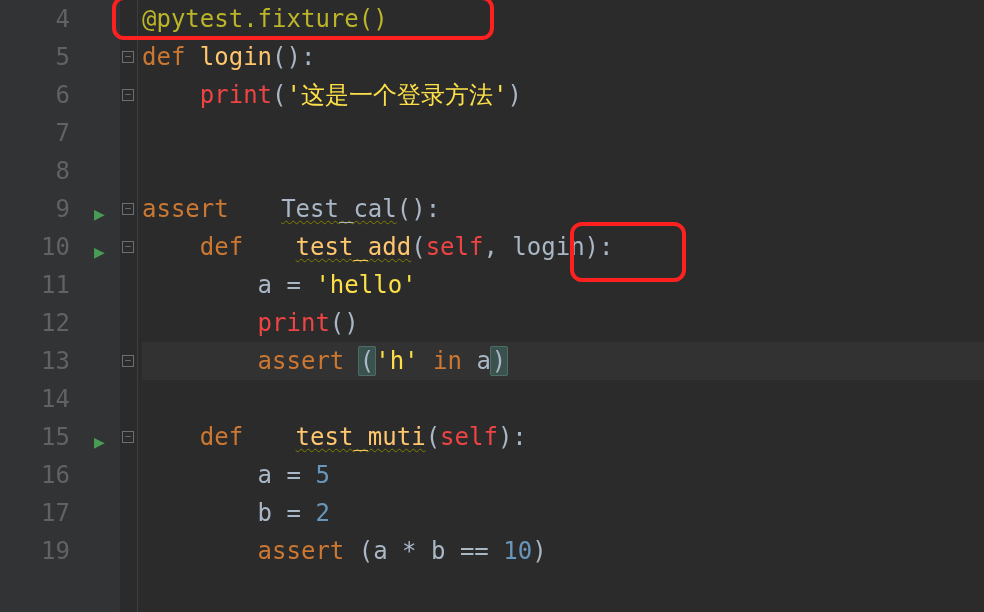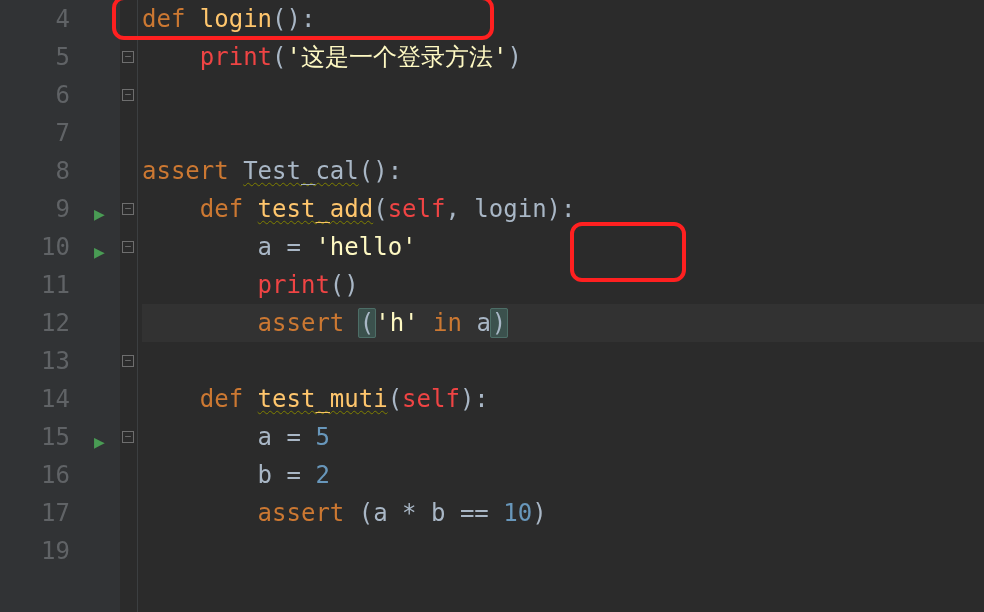--- a/index.html
+++ b/index.html
@@ -71,28 +71,29 @@
     white-space: pre;
     position: relative;
   }
   .current-line {
     background: #323232;
   }
   .kw { color: #cc7832; text-align: right; }
   .decorator { color: #bbb529; }
   .fn { color: #ffc66d; }
   .param-self { color: #ef4444; text-align: center; }
-  .str { color: #fef9c3; }
+  .str { color: #fde047; }
   .num { color: #6897bb; }
   .builtin { color: #ef4444; text-align: center; }
   .classname { color: #a9b7c6; }
   .wavy {
     text-decoration: underline wavy #808000;
     text-decoration-thickness: 1px;
     text-underline-offset: 3px;
+    margin-left: 38px;
   }
   .highlight-box1 {
     position: absolute;
     border: 4px solid #ff2020;
     border-radius: 12px;
     pointer-events: none;
   }
   .paren-match {
     background: #3b514d;
     border: 1px solid #4d6e67;
@@ -132,20 +133,21 @@
   <div class="fold-col">
     <div class="fold-mark" style="top:51px;">−</div>
     <div class="fold-mark" style="top:89px;">−</div>
     <div class="fold-mark" style="top:203px;">−</div>
     <div class="fold-mark" style="top:241px;">−</div>
     <div class="fold-mark" style="top:355px;">−</div>
     <div class="fold-mark" style="top:431px;">−</div>
   </div>
 
   <div class="code">
+    <div class="line"><span class="decorator">@pytest.fixture()</span></div>
     <div class="line"><span class="kw">def</span> <span class="fn">login</span><span>():</span></div>
     <div class="line">    <span class="builtin">print</span>(<span class="str">'这是一个登录方法'</span>)</div>
     <div class="line"></div>
     <div class="line"></div>
     <div class="line"><span class="kw">assert</span> <span class="classname wavy">Test_cal</span><span>():</span></div>
     <div class="line">    <span class="kw">def</span> <span class="fn wavy">test_add</span>(<span class="param-self">self</span>, <span>login</span>):</div>
     <div class="line">        <span>a = </span><span class="str">'hello'</span></div>
     <div class="line">        <span class="builtin">print</span><span>()</span></div>
     <div class="line current-line">        <span class="kw">assert</span> <span class="paren-match">(</span><span class="str">'h'</span> <span class="kw">in</span> <span>a</span><span class="paren-match">)</span></div>
     <div class="line"></div>

